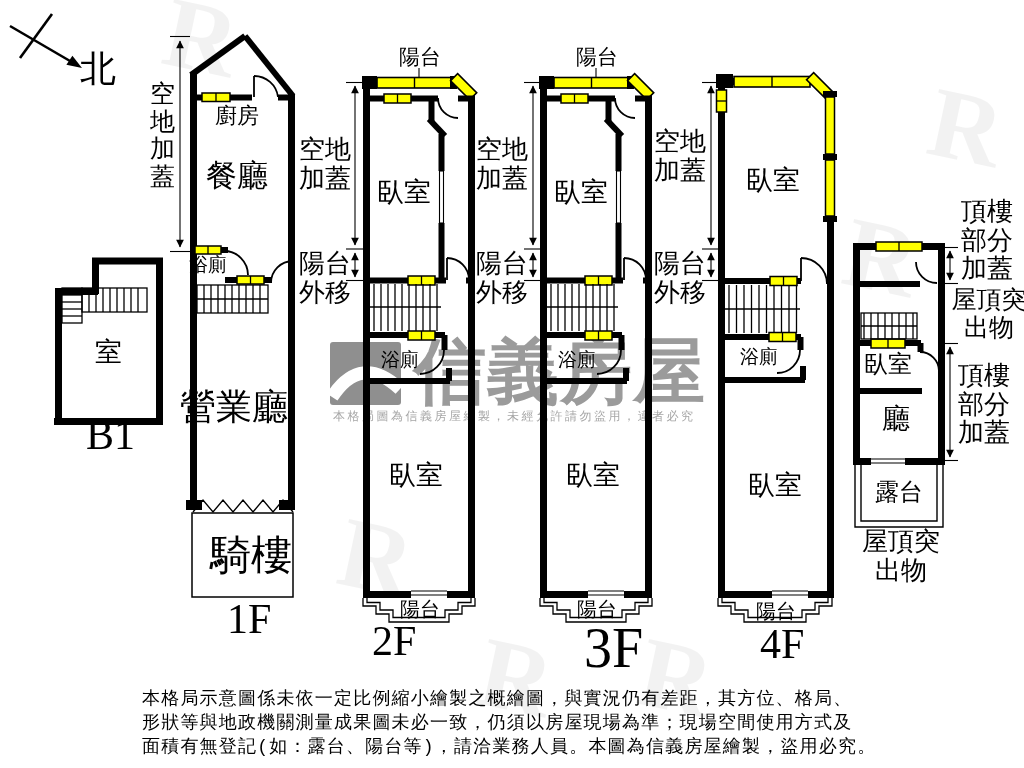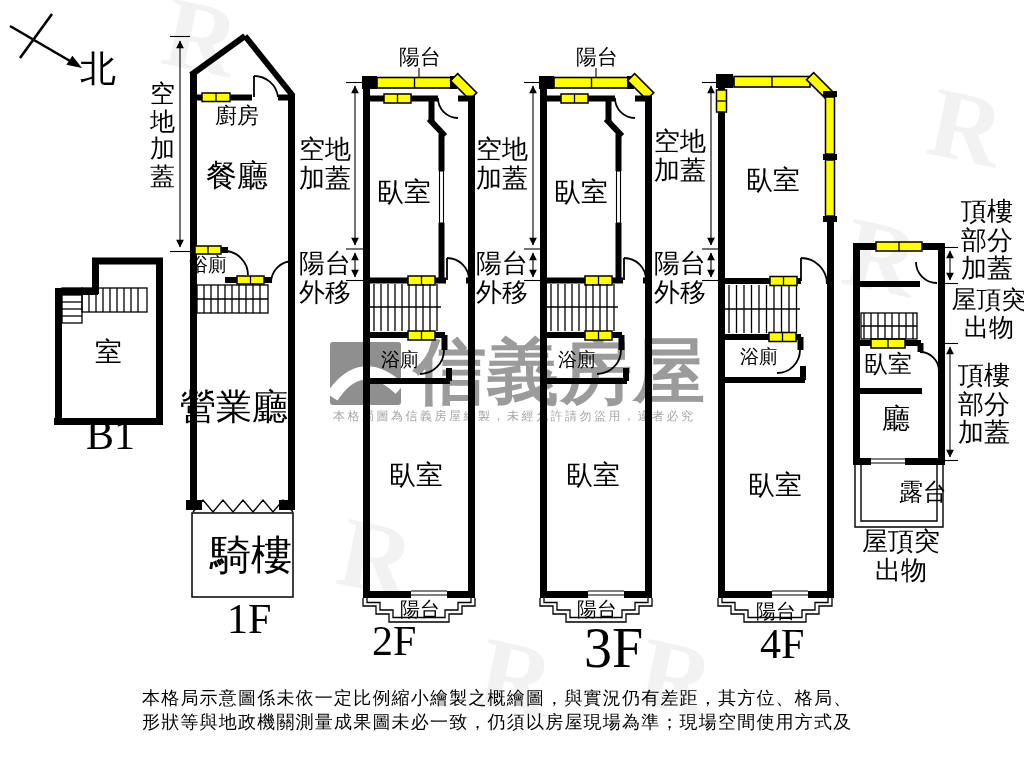--- a/index.html
+++ b/index.html
@@ -453,19 +453,20 @@
     <div class="lbl" style="left:740px;top:347px;font-size:19px">浴廁</div>
     <div class="lbl" style="left:748px;top:471px;font-size:27px">臥室</div>
     <div class="lbl" style="left:756px;top:600px;font-size:20px">陽台</div>
     <div class="lbl fl" style="left:760px;top:621px;font-size:42px">4F</div>
 
     <div class="lbl wrap w2" style="left:959px;top:198px;font-size:26px">頂樓部分加蓋</div>
     <div class="lbl wrap w3" style="left:947px;top:286px;font-size:25px">屋頂突出物</div>
     <div class="lbl" style="left:864px;top:351px;font-size:24px">臥室</div>
     <div class="lbl wrap w2" style="left:956px;top:362px;font-size:26px">頂樓部分加蓋</div>
     <div class="lbl" style="left:882px;top:404px;font-size:28px">廳</div>
-    <div class="lbl" style="left:899px;top:479px;font-size:24px">露台</div>
+    <div class="lbl" style="left:875px;top:479px;font-size:24px">露台</div>
     <div class="lbl wrap w3" style="left:859px;top:528px;font-size:26px">屋頂突出物</div>
 
     <div class="disc" style="top:686px">本格局示意圖係未依一定比例縮小繪製之概繪圖，與實況仍有差距，其方位、格局、</div>
     <div class="disc" style="top:710px">形狀等與地政機關測量成果圖未必一致，仍須以房屋現場為準；現場空間使用方式及</div>
+    <div class="disc" style="top:734px">面積有無登記(如：露台、陽台等)，請洽業務人員。本圖為信義房屋繪製，盜用必究。</div>
   </div>
 </div>
 
 </body></html>

